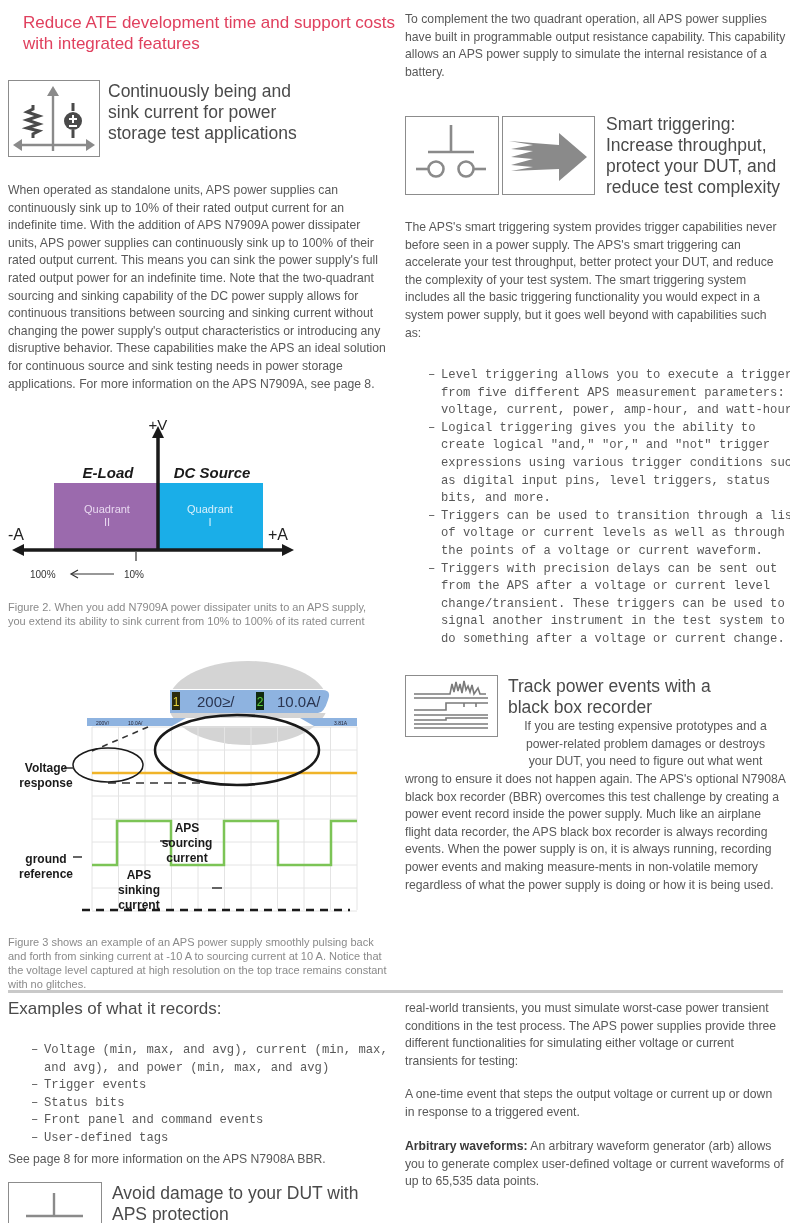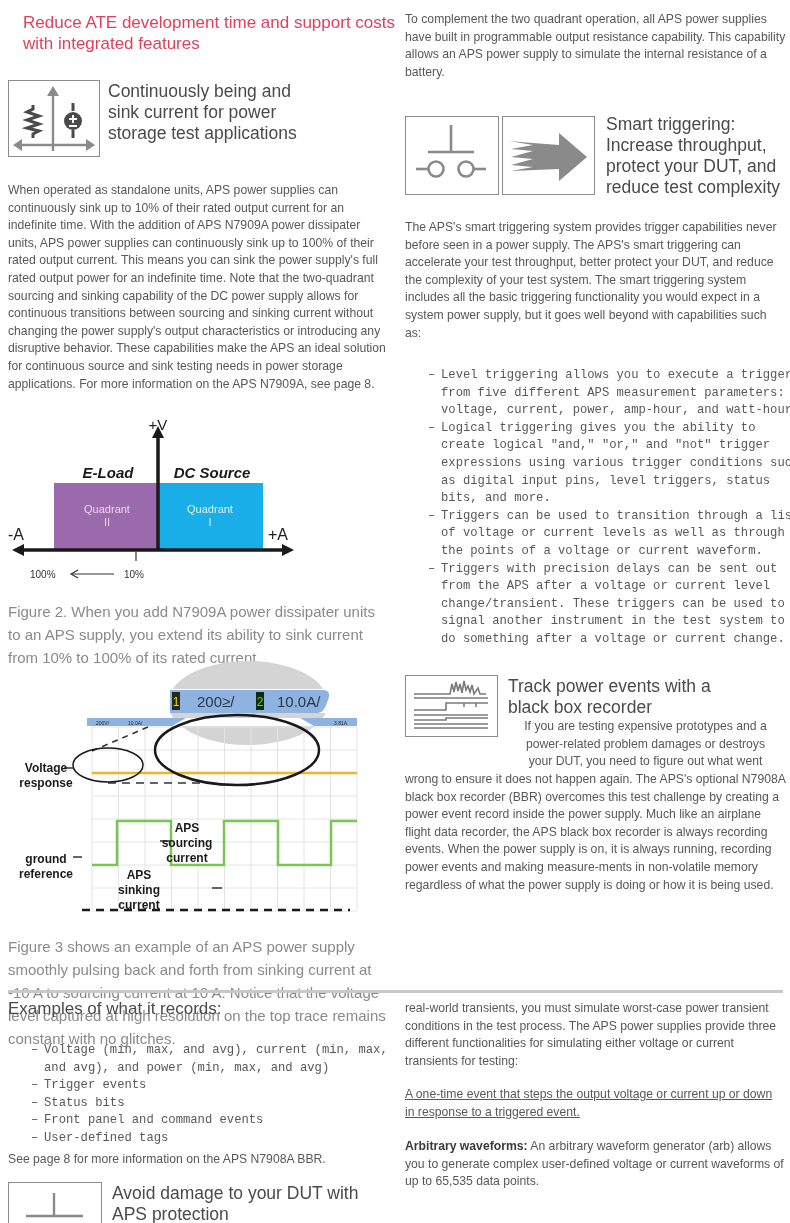--- a/index.html
+++ b/index.html
@@ -2,21 +2,21 @@
 <html><head>
 <meta charset="utf-8">
 <style>
   html, body { margin:0; padding:0; background:#ffffff; }
   body { width:790px; height:1223px; position:relative; overflow:hidden;
          font-family:"Liberation Sans", "DejaVu Sans", sans-serif; color:#555555; }
   .abs { position:absolute; }
   .body-text { font-size:12.2px; line-height:17.6px; color:#585858; }
   .heading-red { color:#e0405e; font-size:17px; line-height:21px; }
   .feature-title { font-size:17.5px; line-height:21px; color:#4a4a4a; }
-  .caption { font-size:15px; line-height:23px; color:#8a8a8a; }
+  .caption { font-size:11px; line-height:14px; color:#8a8a8a; }
   ul.dash { list-style:none; margin:16px; padding:0;font-family:Liberation Mono, monospace; }
   ul.dash li { position:relative; padding-left:20px; font-size:12.2px; line-height:17.6px; color:#585858; }
   ul.dash li::before { content:"–"; position:absolute; left:7px; top:0; }
   .iconbox { border:1.5px solid #8c8c8c; background:#fff; box-sizing:border-box; }
   .divider { height:3px; background:#c9c9c9; }
   b.bold { color:#3a3a3a; font-weight:bold; }
 </style>
 </head>
 <body>
 
@@ -225,19 +225,19 @@
   <div>black box recorder</div>
 </div>
 <div class="abs body-text" style="left:503px; top:718px; width:285px;text-align:center;">
   <div>If you are testing expensive prototypes and a</div>
   <div style="margin-left:0">power-related problem damages or destroys</div>
   <div>your DUT, you need to figure out what went</div>
 </div>
 <div class="abs body-text" style="left:405px; top:771px; width:383px;">wrong to ensure it does not happen again. The APS's optional N7908A black box recorder (BBR) overcomes this test challenge by creating a power event record inside the power supply. Much like an airplane flight data recorder, the APS black box recorder is always recording events. When the power supply is on, it is always running, recording power events and making measure-ments in non-volatile memory regardless of what the power supply is doing or how it is being used.</div>
 
 <div class="abs body-text" style="left:405px; top:1000px; width:383px;">real-world transients, you must simulate worst-case power transient conditions in the test process. The APS power supplies provide three different functionalities for simulating either voltage or current transients for testing:</div>
-<div class="abs body-text" style="left:405px; top:1086px; width:380px;text-decoration:underline;">A one-time event that steps the output voltage or current up or down in response to a triggered event.</div>
+<div class="abs body-text" style="left:405px; top:1086px; width:380px;">A one-time event that steps the output voltage or current up or down in response to a triggered event.</div>
 <div class="abs body-text" style="left:405px; top:1138px; width:380px;">
   <b class="bold">Arbitrary waveforms:</b><span> An arbitrary waveform generator (arb) allows you to generate complex user-defined voltage or current waveforms of up to 65,535 data points.</span>
 </div>
 <div class="abs body-text" style="left:405px; top:1228px; width:385px;">
   <b class="bold">List:</b><span> A list can consist of up to 512 steps. Each step in the list</span>
 </div>
 
 </body></html>

